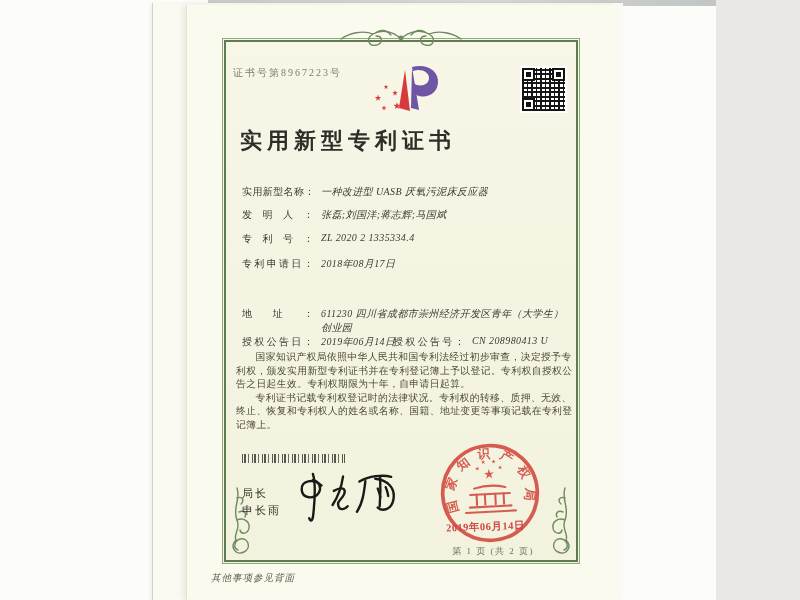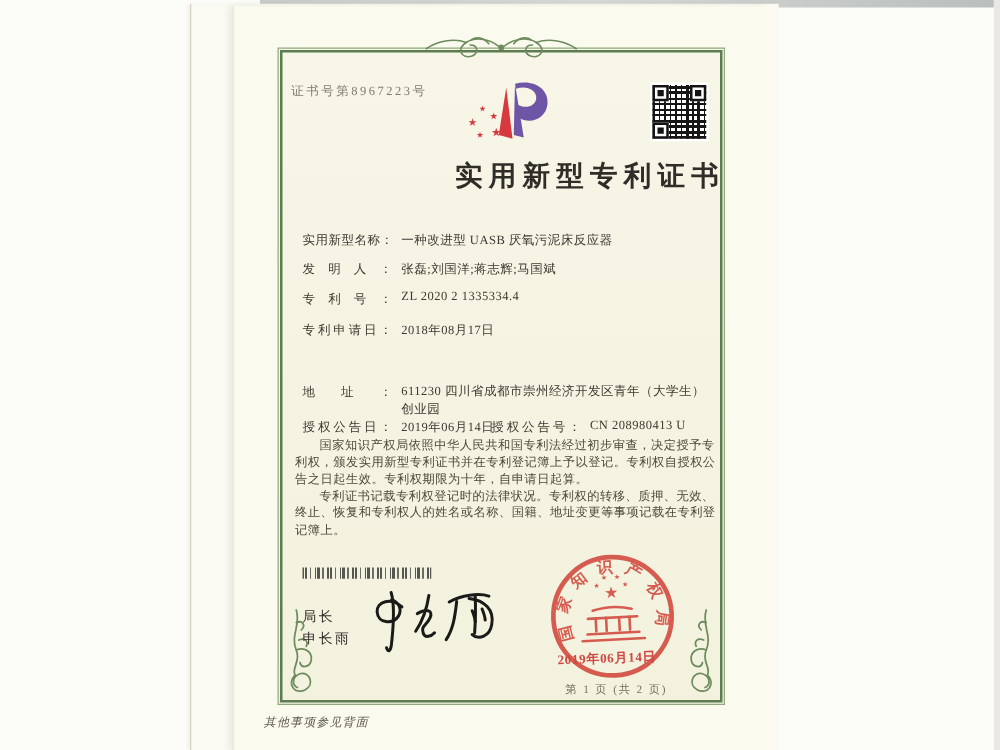--- a/index.html
+++ b/index.html
@@ -1,38 +1,38 @@
 <!DOCTYPE html>
 <html><head>
 <meta charset="utf-8">
 <style>
   html,body{margin:0;padding:0;background:#e9e8e4;}
-  .stage{position:relative;width:795px;height:600px;background:#fcfcf9;overflow:hidden;
+  .stage{position:relative;width:716px;height:600px;background:#fcfcf9;overflow:hidden;
          font-family:"Liberation Serif","DejaVu Serif",serif;color:#3a372e;}
   .abs{position:absolute;}
   
   .backdrop{left:208px;top:0;width:592px;height:6px;
             background:linear-gradient(90deg,#bcc0bd,#cdd0cc 45%,#a9afae);opacity:.8;}
   
   .sheet-back{left:152px;top:3px;width:470px;height:597px;background:#fbfaf2;
               border-left:1px solid #d6d3c4;box-shadow:-2px 0 3px rgba(0,0,0,.05);}
   
   .paper{left:186px;top:5px;width:428px;height:595px;background:#fbfaee;
          border-left:1px solid #e6e3d4;box-shadow:-3px 0 5px rgba(90,90,80,.10);}
   
   .panel{left:222px;top:38px;width:356px;height:524px;border:1px solid #90a97f;
          background:linear-gradient(180deg,#f7f6e7,#f3f2de);}
   .panel::before{content:"";position:absolute;inset:1px;border:2px solid #5e7c52;}
   .cert-no{left:233px;top:66px;font-size:10px;letter-spacing:2px;color:#7f7c6c;}
-  .title{left:240px;top:126px;width:340px;text-align:right;font-size:22px;
+  .title{left:240px;top:126px;width:340px;text-align:left;font-size:22px;
          letter-spacing:5px;font-weight:600;color:#2f2d27;}
   .field{left:242px;font-size:10px;letter-spacing:.4px;color:#3d3a30;white-space:nowrap;}
   .flabel{display:inline-block;width:72px;text-align:justify;text-align-last:justify;
           margin-right:7px;vertical-align:top;}
-  .fvalue{vertical-align:top;}
+  .fvalue{vertical-align:top;font-style:italic;}
   .fvalue.wrap{display:inline-block;width:252px;white-space:normal;line-height:14px;}
   .paras{left:236px;top:350px;width:338px;}
   .paras p{margin:0;font-size:9.8px;line-height:13.6px;letter-spacing:.4px;
            text-indent:2em;color:#4c4939;}
   .barcode{left:242px;top:454px;width:103px;height:9px;opacity:.85;
            background:repeating-linear-gradient(90deg,#3b3b38 0 1px,transparent 1px 2px,
            #3b3b38 2px 4px,transparent 4px 6px,#56544e 6px 7px,transparent 7px 10px);}
   .director-title{left:242px;top:486px;font-size:11px;letter-spacing:2px;color:#2f2d27;}
   .director-name{left:242px;top:503px;font-size:11px;letter-spacing:2px;color:#2f2d27;}
   .sig{left:292px;top:462px;transform:rotate(-3deg);}

